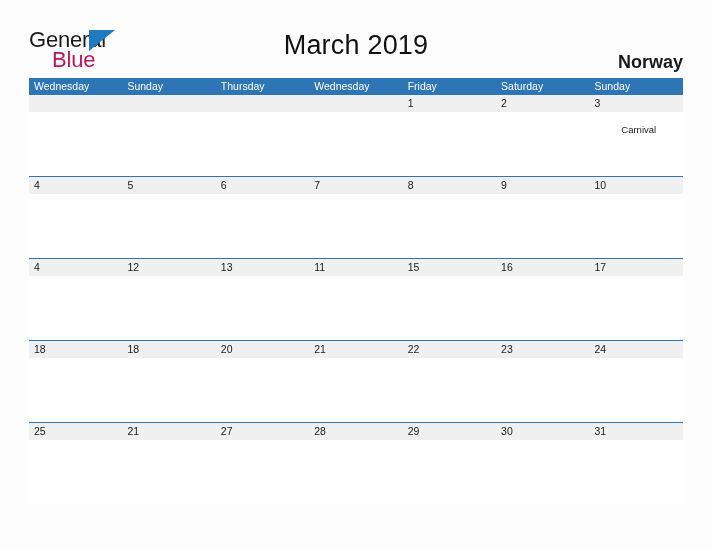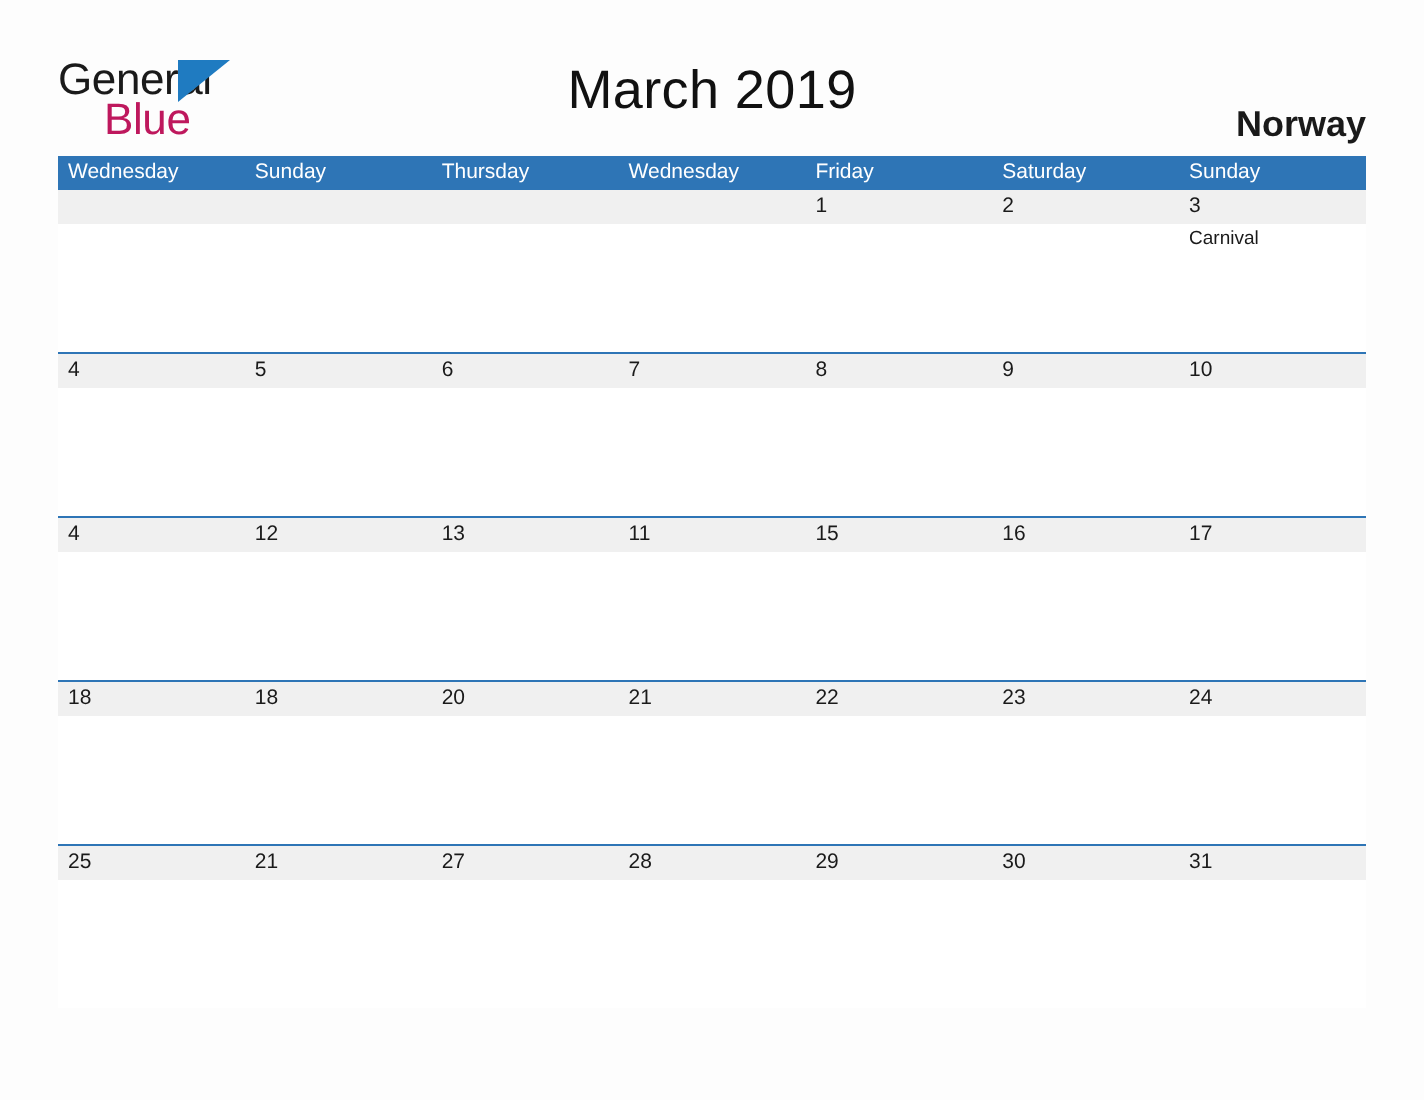--- a/index.html
+++ b/index.html
@@ -141,23 +141,24 @@
 
   .event-strip {
     display: flex;
     width: 654px;
     height: 64px;
     background: #ffffff;
   }
   .event-cell {
     flex: 1 1 0;
     padding-left: 5px;
-    padding-top: 2px;
+    padding-top: 12px;
     box-sizing: border-box;
     overflow: hidden;
+    text-align: center;
   }
   .event-item {
     font-size: 9.5px;
     color: #1a1a1a;
     line-height: 12px;
     white-space: nowrap;
   }
 </style>
 </head>
 <body>

